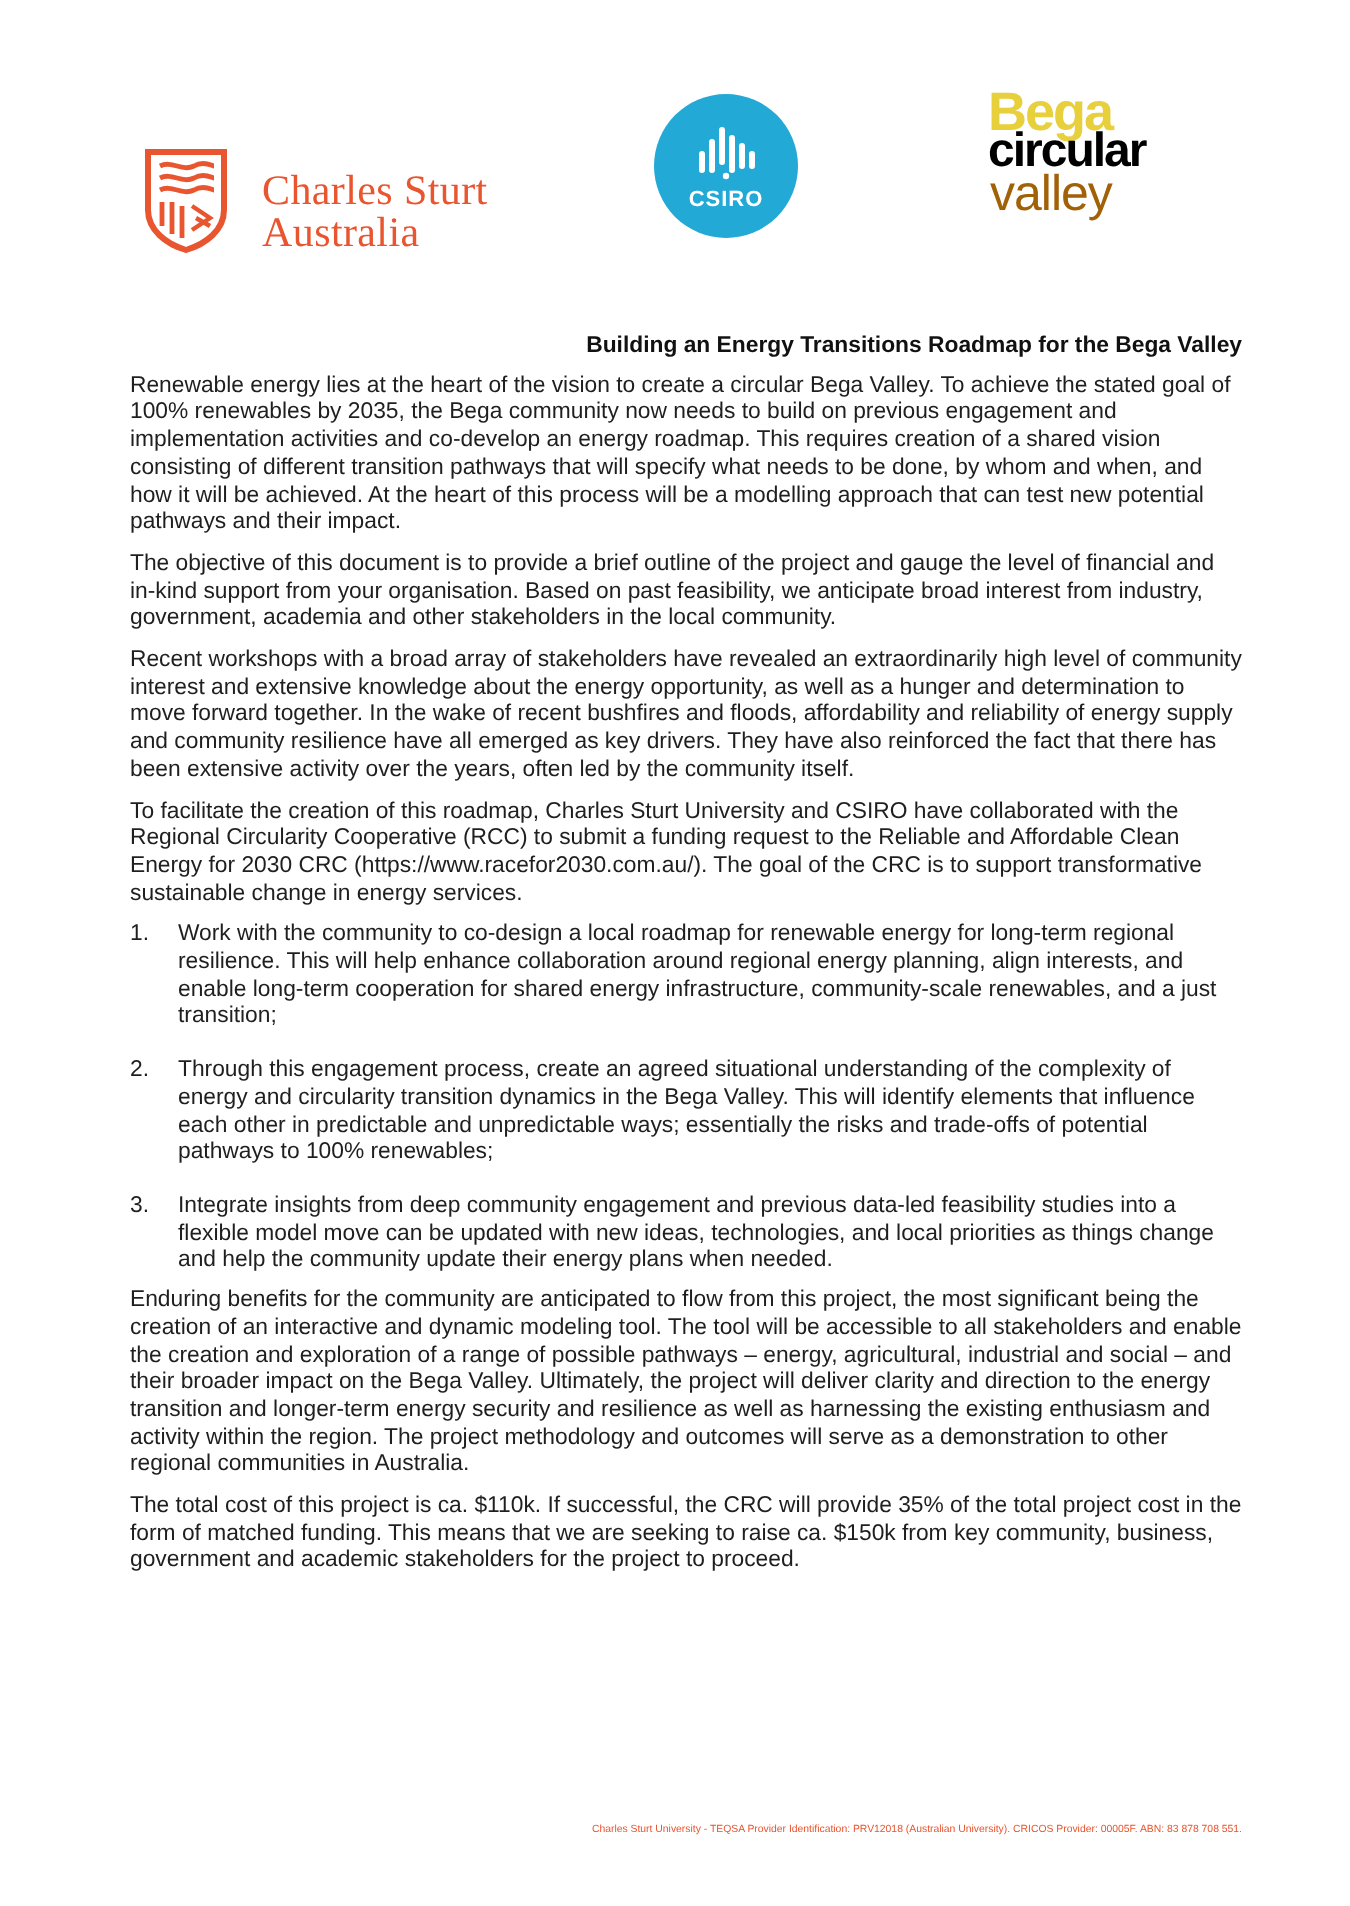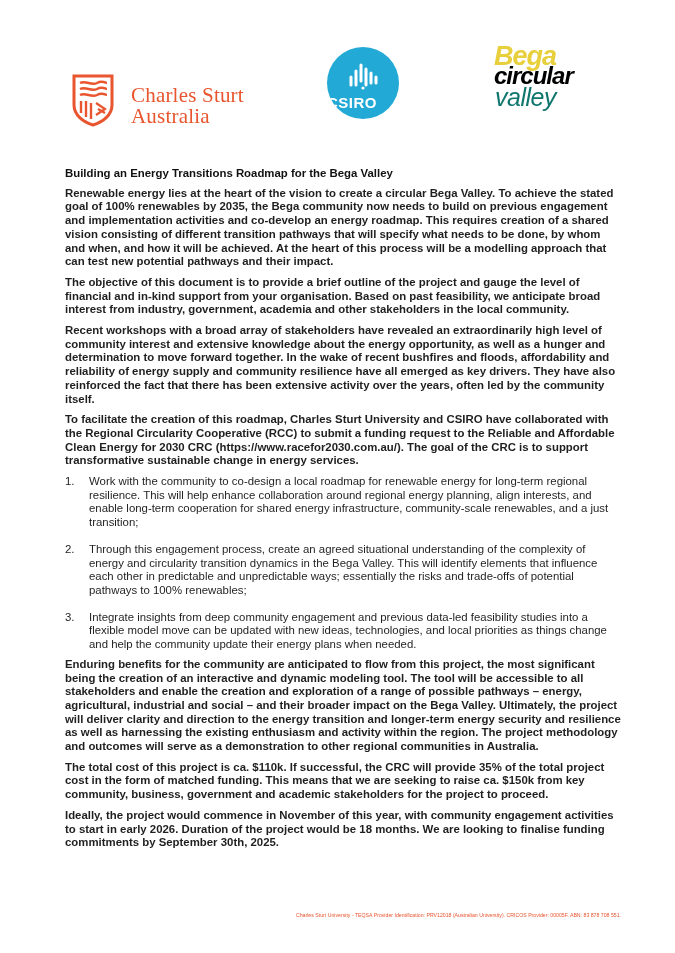--- a/index.html
+++ b/index.html
@@ -5,30 +5,30 @@
   html, body { margin: 0; padding: 0; background: #ffffff; }
   body { width: 675px; height: 953px; position: relative; overflow: hidden;
          font-family: "Liberation Sans", sans-serif; color: #1f1f1f; }
   .logo-csu { position: absolute; left: 71px; top: 63px; height: 54px; display: flex; align-items: flex-end; margin-top: 10px; }
   .logo-csu .shield { width: 44px; height: 54px; }
   .logo-csu .name { margin-left: 16px; color: #e8552e; font-family: "Liberation Serif", serif;
                     font-size: 21px; line-height: 21px; letter-spacing: 0.2px; }
   .logo-csiro { position: absolute; left: 327px; top: 47px; width: 72px; height: 72px; border-radius: 50%;
                 background: #22a9d6; }
   .logo-csiro svg { position: absolute; left: 0; top: 0; }
-  .logo-csiro .word { position: absolute; left: 0; width: 72px; top: 47px; color: #fff;
-                      font-weight: bold; font-size: 15px; letter-spacing: 0.5px; }
-  .logo-bcv { position: absolute; left: 494px; top: 44px; width: 110px; height: 70px; font-style: italic; }
+  .logo-csiro .word { position: absolute; left: 0; width: 72px; top: 47px; text-align: center; color: #fff;
+                      font-weight: bold; font-size: 11px; letter-spacing: 0.5px; }
+  .logo-bcv { position: absolute; left: 494px; top: 44px; width: 110px; height: 70px; }
   .logo-bcv .l1 { position: absolute; left: 0; top: 0; font-size: 27px; font-weight: bold; line-height: 24px; color: #e8cf3c; letter-spacing: -1px; }
   .logo-bcv .l2 { position: absolute; left: 0; top: 21px; font-size: 24px; font-weight: bold; line-height: 22px; color: #000000; letter-spacing: -1px; }
-  .logo-bcv .l3 { position: absolute; left: 1px; top: 40px; font-size: 25px; line-height: 26px; color: #0f766e; letter-spacing: -0.5px; }
+  .logo-bcv .l3 { position: absolute; left: 1px; top: 40px; font-size: 25px; line-height: 26px; color: #a16207; letter-spacing: -0.5px; }
 
   .content { position: absolute; left: 65px; top: 167px; width: 556px; font-size: 11.4px; line-height: 13.7px; }
-  .content h1 { font-size: 11.4px; font-weight: bold; margin: 0 0 6px 0; color: #111; }
-  .content p { margin: 0 0 7px 0; font-weight: bold; }
+  .content h1 { font-size: 11.4px; font-weight: bold; margin: 0 0 6px 0; color: #111; text-align: right; }
+  .content p { margin: 0 0 7px 0; }
   .content ol { margin: 0 0 6px 0; padding: 0; list-style: none; }
   .content li { position: relative; padding-left: 24px; margin-bottom: 13px; }
   .content li .num { position: absolute; left: 0; top: 0; }
   .content li:last-child { margin-bottom: 6px; }
 
   .footer { position: absolute; left: 0; right: 54px; top: 912px; text-align: right; font-size: 5.2px; color: #e8552e; }
 </style>
 </head>
 <body>
 
@@ -83,16 +83,15 @@
       <span class="num">2.</span>
       <span>Through this engagement process, create an agreed situational understanding of the complexity of energy and circularity transition dynamics in the Bega Valley. This will identify elements that influence each other in predictable and unpredictable ways; essentially the risks and trade-offs of potential pathways to 100% renewables;</span>
     </li>
     <li>
       <span class="num">3.</span>
       <span>Integrate insights from deep community engagement and previous data-led feasibility studies into a flexible model move can be updated with new ideas, technologies, and local priorities as things change and help the community update their energy plans when needed.</span>
     </li>
   </ol>
   <p>Enduring benefits for the community are anticipated to flow from this project, the most significant being the creation of an interactive and dynamic modeling tool. The tool will be accessible to all stakeholders and enable the creation and exploration of a range of possible pathways – energy, agricultural, industrial and social – and their broader impact on the Bega Valley. Ultimately, the project will deliver clarity and direction to the energy transition and longer-term energy security and resilience as well as harnessing the existing enthusiasm and activity within the region. The project methodology and outcomes will serve as a demonstration to other regional communities in Australia.</p>
   <p>The total cost of this project is ca. $110k. If successful, the CRC will provide 35% of the total project cost in the form of matched funding. This means that we are seeking to raise ca. $150k from key community, business, government and academic stakeholders for the project to proceed.</p>
-  <p>Ideally, the project would commence in November of this year, with community engagement activities to start in early 2026. Duration of the project would be 18 months. We are looking to finalise funding commitments by September 30th, 2025.</p>
 </div>
 
 <div class="footer">Charles Sturt University - TEQSA Provider Identification: PRV12018 (Australian University). CRICOS Provider: 00005F. ABN: 83 878 708 551.</div>
 
 </body></html>

